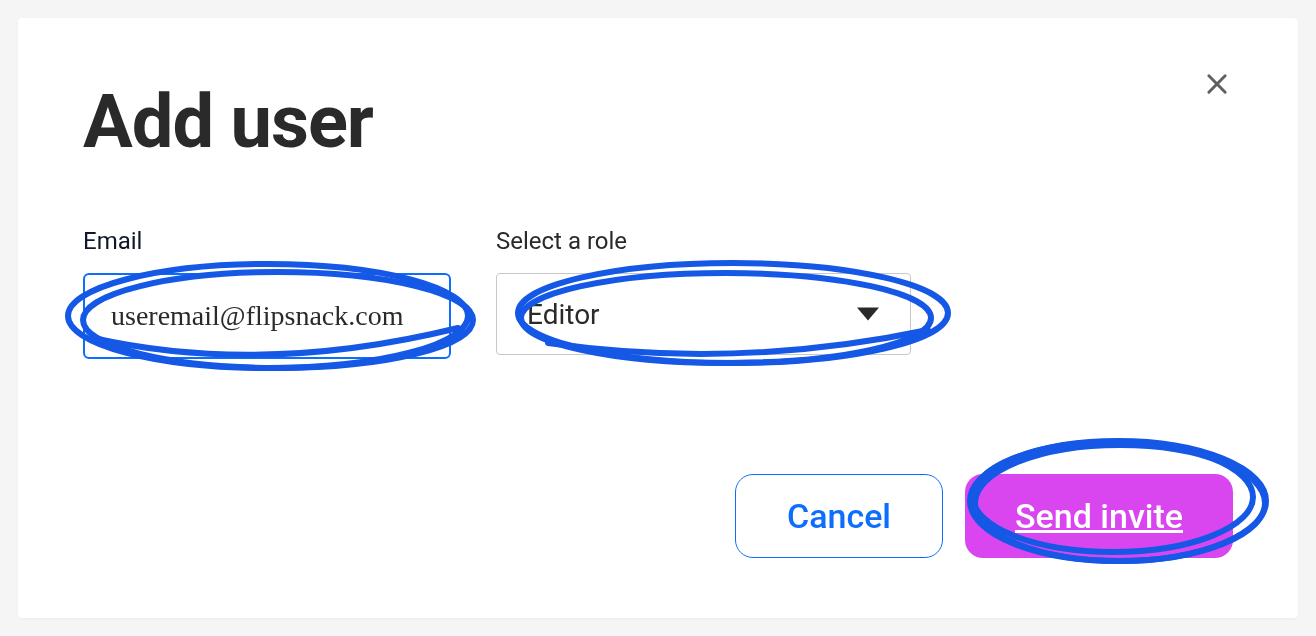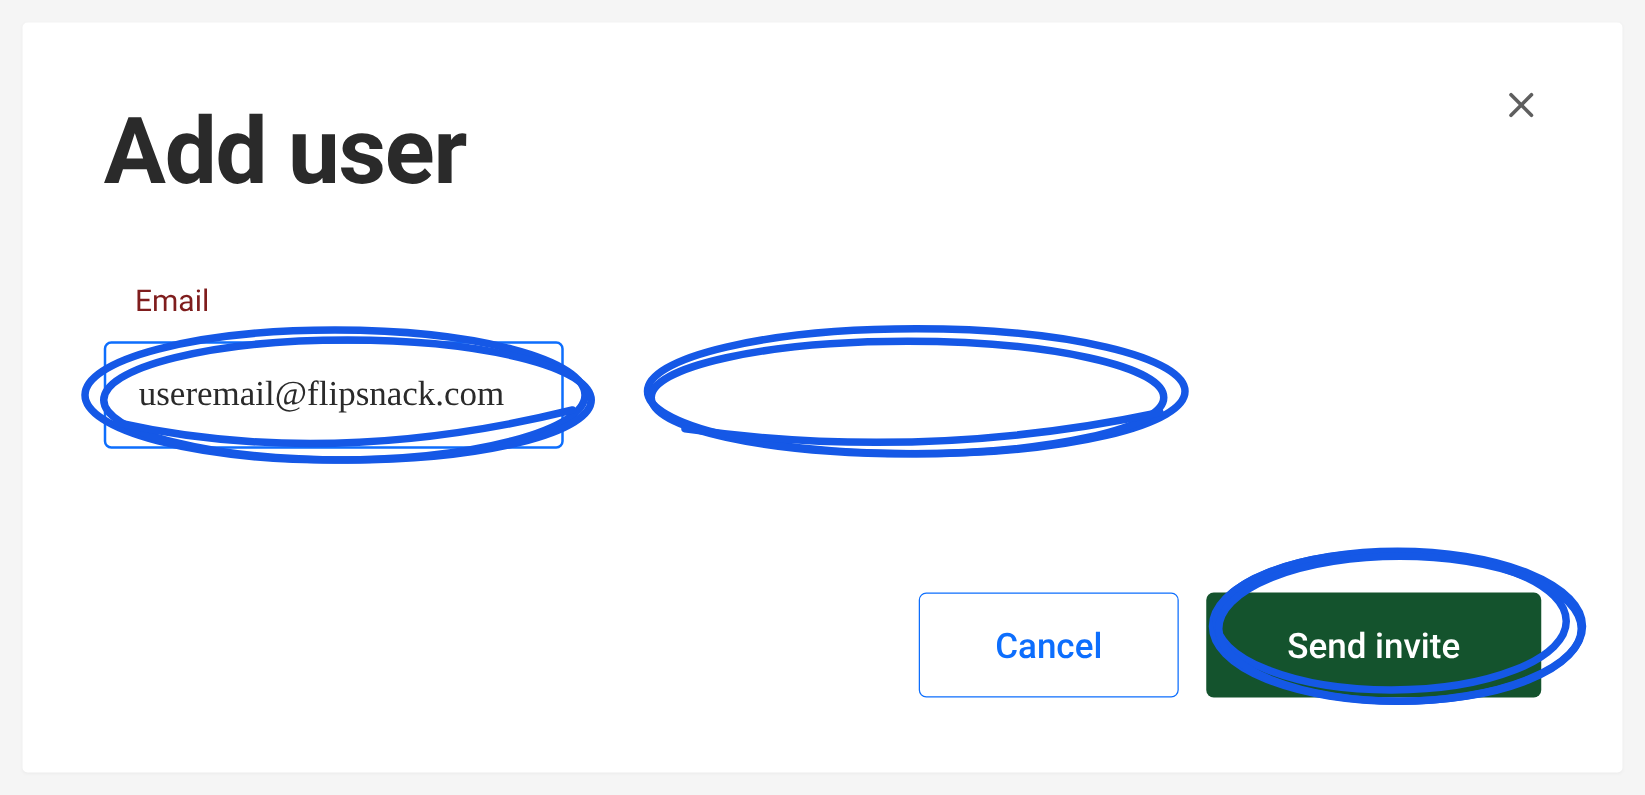--- a/index.html
+++ b/index.html
@@ -59,22 +59,21 @@
       display: flex;
       flex-direction: column;
       position: relative;
     }
     .field-label {
       font-size: 24px;
       font-weight: 400;
       margin-bottom: 18px;
     }
     .field-label.accent {
-      color: #7f1d1d;
-      margin-left: 25px;
+      color: #0f172a;
     }
     .field-label.normal {
       color: #2a2a2a;
     }
     .email-input {
       width: 368px;
       height: 86px;
       border: 2px solid #0d6efd;
       border-radius: 6px;
       padding: 0 26px;
@@ -117,40 +116,41 @@
     }
     .button-row {
       position: absolute;
       bottom: 60px;
       right: 65px;
       display: flex;
       gap: 22px;
     }
     .btn {
       height: 84px;
-      border-radius: 6px;
-      font-size: 28px;
+      border-radius: 18px;
+      font-size: 34px;
       font-weight: 500;
       cursor: pointer;
       font-family: inherit;
       display: flex;
       align-items: center;
       justify-content: center;
     }
     .btn-cancel {
       width: 208px;
       background: #ffffff;
       color: #0d6efd;
       border: 1px solid #0d6efd;
     }
     .btn-primary {
       width: 268px;
-      background: #14532d;
+      background: #d946ef;
       color: #ffffff;
       border: none;
+      text-decoration: underline;
     }
     
     .annot {
       position: absolute;
       pointer-events: none;
     }
     .annot svg {
       width: 100%;
       height: 100%;
     }
@@ -187,20 +187,29 @@
 
   <h1 class="modal-title">Add user</h1>
 
   <div class="form-row">
 
     <div class="field-group">
       <label class="field-label accent">Email</label>
       <input type="text" class="email-input" value="useremail@flipsnack.com" style="">
     </div>
 
+    <div class="field-group">
+      <label class="field-label normal">Select a role</label>
+      <div class="role-select-wrap">
+        <select class="role-select">
+          <option>Editor</option>
+        </select>
+        <span class="select-caret"></span>
+      </div>
+    </div>
 
   </div>
 
   <div class="button-row">
     <button class="btn btn-cancel">Cancel</button>
     <button class="btn btn-primary">Send invite</button>
   </div>
 
   <div class="annot annot-email">
     <svg viewBox="0 0 440 140" fill="none" stroke="#1558e6" stroke-width="6" stroke-linecap="round">

